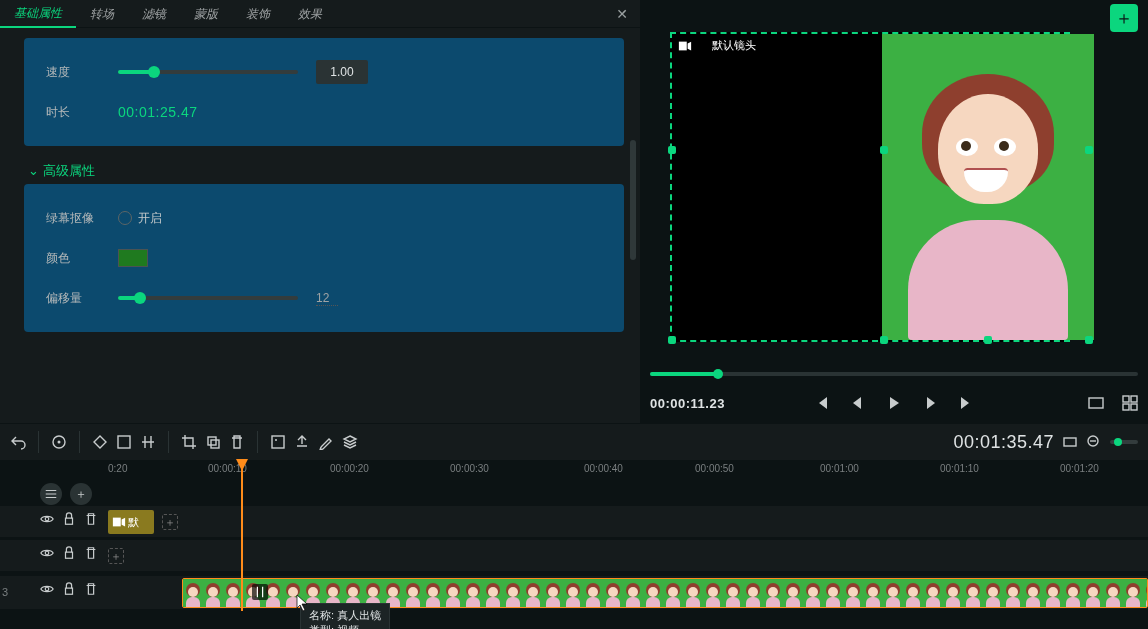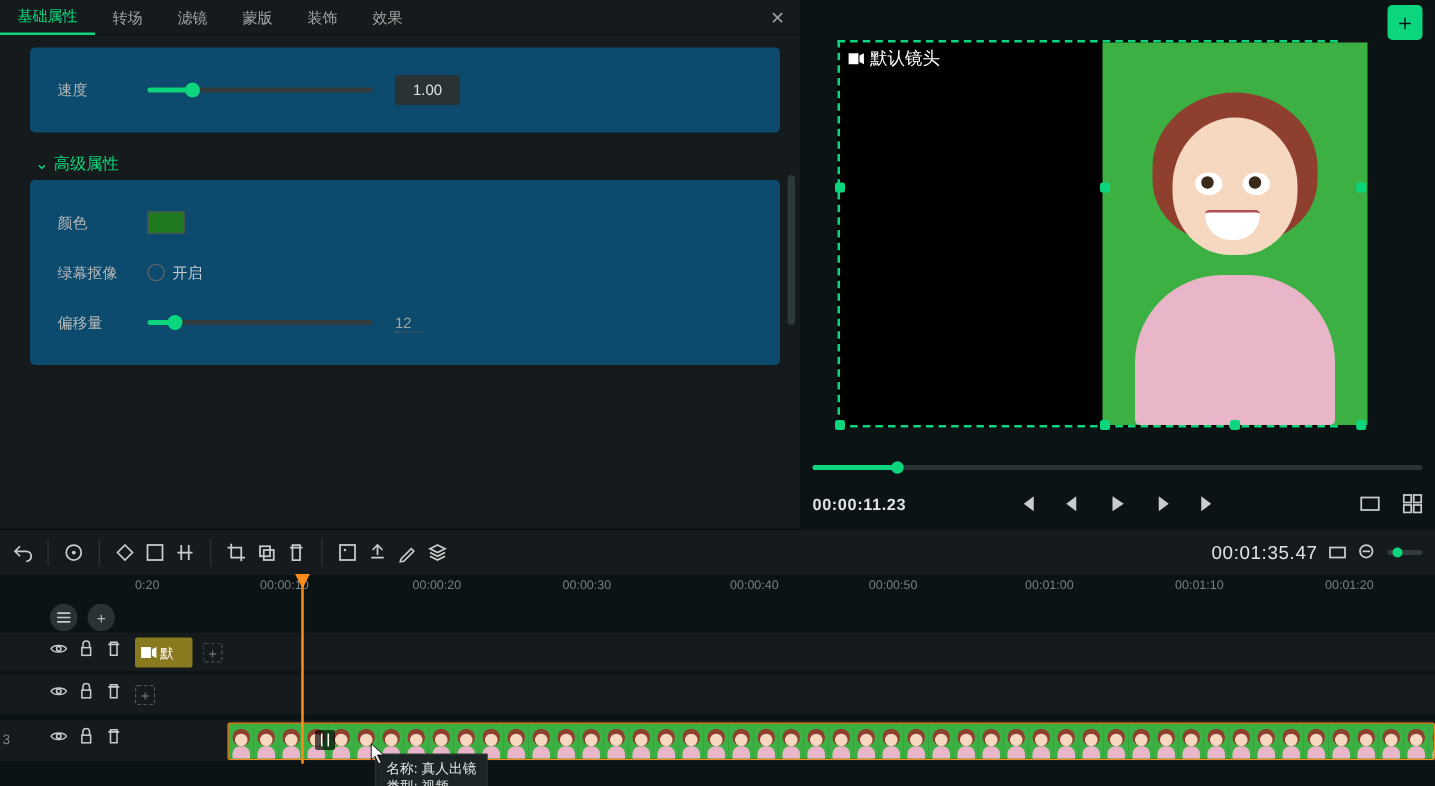--- a/index.html
+++ b/index.html
@@ -1,21 +1,21 @@
 <!DOCTYPE html>
 <html><head>
 <meta charset="utf-8">
 <style>
 * { box-sizing: border-box; margin: 0; padding: 0; font-family: "Microsoft YaHei", sans-serif; }
 body { background: #0c1314; color: #c8cccd; font-size: 12px; width: 1148px; height: 629px; overflow: hidden; position: relative; }
 
 
 .panel { position: absolute; left: 0; top: 0; width: 640px; height: 423px; background: #151b1c; }
 .tabs { display: flex; align-items: center; height: 28px; border-bottom: 1px solid #0c1314; padding-right: 6px; }
-.tab { padding: 0 14px; line-height: 26px; color: #a0a4a5; cursor: pointer; }
+.tab { padding: 0 14px; line-height: 26px; color: #a0a4a5; cursor: pointer; font-style: italic; }
 .tab.active { color: #0bd67e; border-bottom: 2px solid #0bd67e; }
 .tab-spacer { flex: 1; }
 .close-x { width: 24px; text-align: center; color: #9aa0a1; cursor: pointer; font-size: 14px; }
 
 .panel-body { position: absolute; left: 24px; top: 38px; width: 600px; }
 .box { background: #0c4a6e; border-radius: 4px; padding: 14px 22px; margin-bottom: 10px; }
 .row { display: flex; align-items: center; height: 40px; gap: 18px; }
 .label { width: 54px; color: #b4b8b9; }
 .slider { flex: 0 0 180px; height: 4px; background: #333c3d; border-radius: 2px; position: relative; }
 .slider .fill { position: absolute; left: 0; top: 0; bottom: 0; background: #0bd67e; border-radius: 2px; }
@@ -26,21 +26,21 @@
 .section-head { color: #0bd67e; font-size: 13px; padding: 6px 0 4px 4px; }
 .section-head .chev { display: inline-block; transform: rotate(0deg); margin-right: 4px; }
 
 .radio { width: 14px; height: 14px; border: 1px solid #5c6566; border-radius: 50%; display: inline-block; margin-right: 6px; vertical-align: -3px; }
 .swatch { width: 30px; height: 18px; background: #1f7a1f; border: 1px solid #4a5354; }
 .scrollbar-v { position: absolute; right: 4px; top: 140px; width: 6px; height: 120px; background: #2f3839; border-radius: 3px; }
 
 
 .preview { position: absolute; left: 640px; top: 0; width: 508px; height: 423px; background: #0c1314; }
 .canvas { position: absolute; left: 30px; top: 32px; width: 400px; height: 310px; background: #000; border: 2px dashed #0bd67e; }
-.cam-label { position: absolute; left: 6px; top: 4px; color: #fff; font-size: 14px; display: flex; align-items: center; gap: 4px; }
+.cam-label { position: absolute; left: 6px; top: 4px; color: #fff; font-size: 11px; display: flex; align-items: center; gap: 20px; }
 .avatar { position: absolute; left: 210px; top: 0; width: 212px; height: 306px; background: #3cb043; }
 .avatar .body { position: absolute; left: 26px; bottom: 0; width: 160px; height: 120px; background: #e8b6c8; border-radius: 70px 70px 4px 4px; }
 .avatar .head { position: absolute; left: 56px; top: 60px; width: 100px; height: 110px; background: #f6d7c0; border-radius: 50% 50% 46% 46%; }
 .avatar .hair { position: absolute; left: 40px; top: 40px; width: 132px; height: 120px; background: #8e3f2e; border-radius: 60% 60% 50% 50%; }
 .avatar .eye { position: absolute; top: 104px; width: 22px; height: 18px; background: #fff; border-radius: 50%; }
 .avatar .eye.l { left: 74px; } .avatar .eye.r { left: 112px; }
 .avatar .eye::after { content: ""; position: absolute; left: 5px; top: 3px; width: 10px; height: 10px; background: #3a2a1a; border-radius: 50%; }
 .avatar .mouth { position: absolute; left: 82px; top: 134px; width: 44px; height: 24px; background: #fff; border-radius: 4px 4px 22px 22px; border-top: 2px solid #b05050; }
 .handle { position: absolute; width: 8px; height: 8px; background: #0bd67e; border-radius: 2px; }
 
@@ -51,21 +51,21 @@
 .transport .time { color: #dfe3e4; font-size: 13px; letter-spacing: 0.5px; font-weight: bold; }
 .transport .btns { position: absolute; left: 50%; transform: translateX(-50%); display: flex; gap: 20px; }
 .transport .right-btns { margin-left: auto; display: flex; gap: 18px; }
 .ibtn { width: 16px; height: 16px; color: #c8cccd; cursor: pointer; }
 .add-badge { position: absolute; right: 10px; top: 4px; width: 28px; height: 28px; background: #0bd67e; border-radius: 4px; display: flex; align-items: center; justify-content: center; font-size: 18px; color: #0c1314; }
 
 
 .toolbar { position: absolute; left: 0; top: 423px; width: 1148px; height: 38px; background: #151b1c; display: flex; align-items: center; padding: 0 10px; gap: 8px; border-top: 1px solid #0c1314; border-bottom: 1px solid #0c1314; }
 .sep { width: 1px; height: 22px; background: #2a3334; margin: 0 4px; }
 .toolbar .spacer { flex: 1; }
-.tb-time { color: #dfe3e4; font-size: 15px; letter-spacing: 0.5px; }
+.tb-time { color: #dfe3e4; font-size: 18px; letter-spacing: 0.5px; }
 .zoom-track { width: 28px; height: 4px; background: #333c3d; border-radius: 2px; position: relative; }
 .zoom-track .k { position: absolute; left: 30%; top: 50%; width: 8px; height: 8px; background: #0bd67e; border-radius: 50%; transform: translate(-50%,-50%); }
 
 
 .ruler { position: absolute; left: 0; top: 461px; width: 1148px; height: 20px; background: #0c1314; }
 .ruler .tick { position: absolute; top: 2px; font-size: 10px; color: #7a7f80; }
 .playhead { position: absolute; top: 461px; width: 2px; background: #ff8c1a; z-index: 50; }
 .playhead-head { position: absolute; top: -2px; left: -5px; width: 12px; height: 12px; background: #ff8c1a; clip-path: polygon(50% 100%, 0 0, 100% 0); }
 
 
@@ -108,36 +108,40 @@
   <div class="panel-body">
     <div class="box">
       <div class="row">
         <div class="label">速度</div>
         <div class="slider">
           <div class="fill" style="width:20%"></div>
             <div class="knob" style="left:20%"></div>
         </div>
         <input class="value-input" value="1.00" style="">
       </div>
+      <div class="row">
+        <div class="label">时长</div>
+        <div class="duration-val">00:01:25.47</div>
+      </div>
     </div>
 
     <div class="section-head">
       <span class="chev">⌄</span><span>高级属性</span>
     </div>
 
     <div class="box">
-      <div class="row">
-        <div class="label">颜色</div>
-        <div class="swatch"></div>
-      </div>
       <div class="row">
         <div class="label">绿幕抠像</div>
         <div>
           <span class="radio"></span><span>开启</span>
         </div>
+      </div>
+      <div class="row">
+        <div class="label">颜色</div>
+        <div class="swatch"></div>
       </div>
       <div class="row">
         <div class="label">偏移量</div>
         <div class="slider">
           <div class="fill" style="width:12%"></div>
             <div class="knob" style="left:12%"></div>
         </div>
         <div class="value-txt">12</div>
       </div>
     </div>

